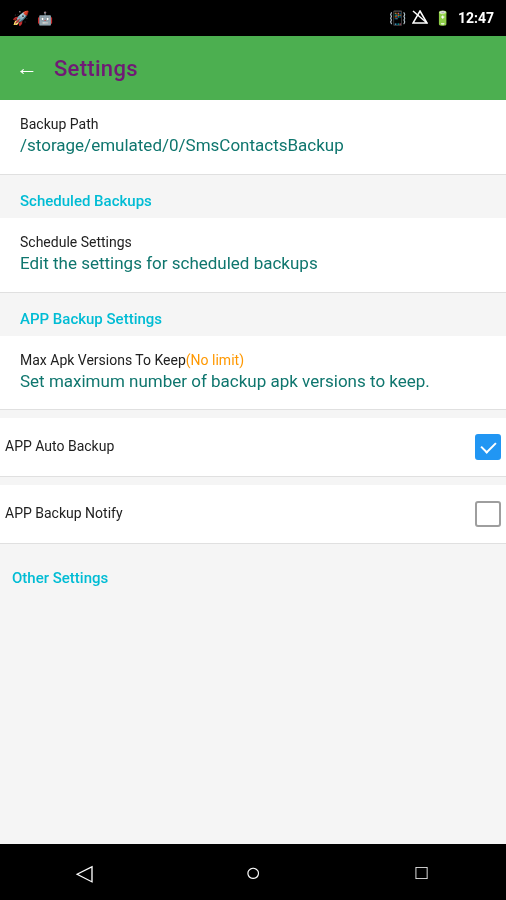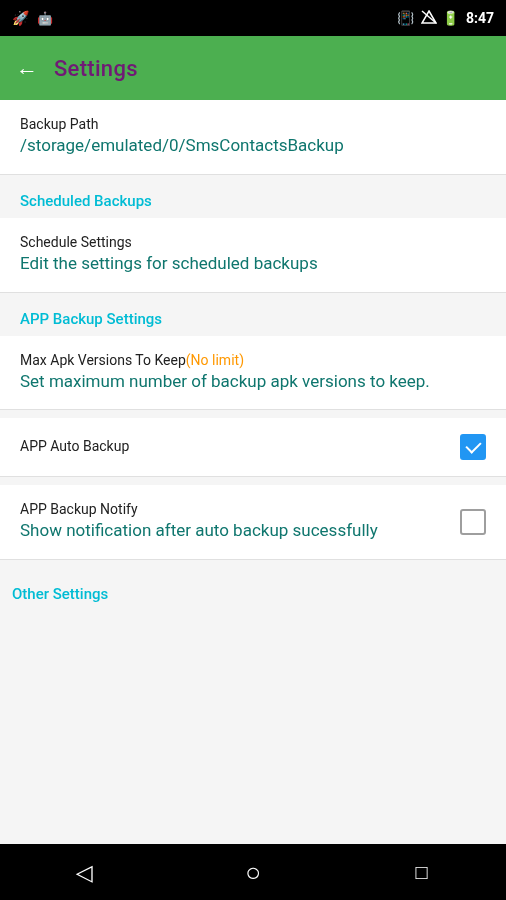--- a/index.html
+++ b/index.html
@@ -104,21 +104,21 @@
     }
     .section-header-text {
       font-size: 15px;
       color: #00bcd4;
       font-weight: 500;
     }
 
     
     .list-item-with-checkbox {
       background: #fff;
-      padding: 16px 20px;
+      padding: 16px 5px;
       border-bottom: 1px solid #e0e0e0;
       display: flex;
       align-items: center;
       justify-content: space-between;
     }
     .list-item-text-col {
       flex: 1;
       padding-right: 16px;
     }
     .checkbox {
@@ -200,21 +200,21 @@
     <span class="status-icon">📳</span>
 
     <span class="status-icon" style="font-size:12px; position:relative;">
       <svg width="16" height="14" viewBox="0 0 16 14" fill="none">
         <polygon points="8,1 15,13 1,13" fill="none" stroke="white" stroke-width="1.5"></polygon>
         <line x1="1" y1="1" x2="15" y2="13" stroke="white" stroke-width="1.5"></line>
       </svg>
     </span>
 
     <span class="status-icon">🔋</span>
-    <span class="status-icon" style="font-size:14px; font-weight:bold;">8:47</span>
+    <span class="status-icon" style="font-size:14px; font-weight:bold;">12:47</span>
   </div>
 </div>
 
 <div class="app-bar">
   <span class="app-bar-back">←</span>
   <span class="app-bar-title">Settings</span>
 </div>
 
 <div class="content">
 
@@ -251,21 +251,20 @@
       <div class="list-item-title">APP Auto Backup</div>
     </div>
     <div class="checkbox checked"></div>
   </div>
 
   <div class="section-divider"></div>
 
   <div class="list-item-with-checkbox">
     <div class="list-item-text-col">
       <div class="list-item-title">APP Backup Notify</div>
-      <div class="list-item-subtitle">Show notification after auto backup sucessfully</div>
     </div>
     <div class="checkbox unchecked"></div>
   </div>
 
   <div class="section-divider"></div>
 
   <div class="section-header-partial">
     <span class="section-header-text">Other Settings</span>
   </div>
 

